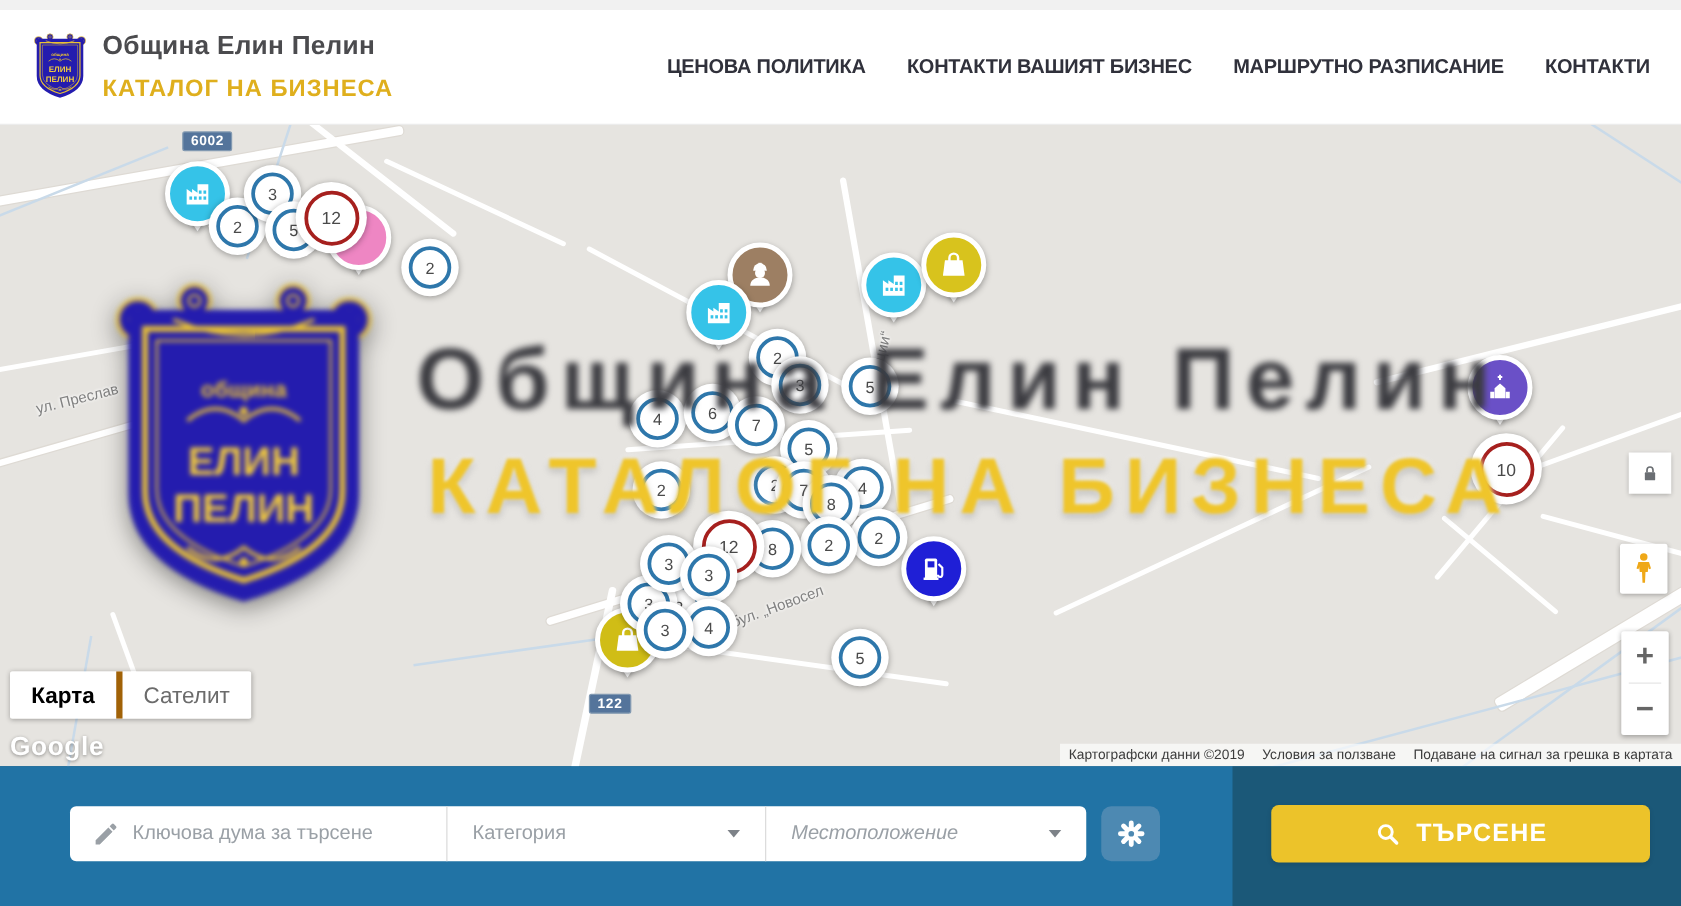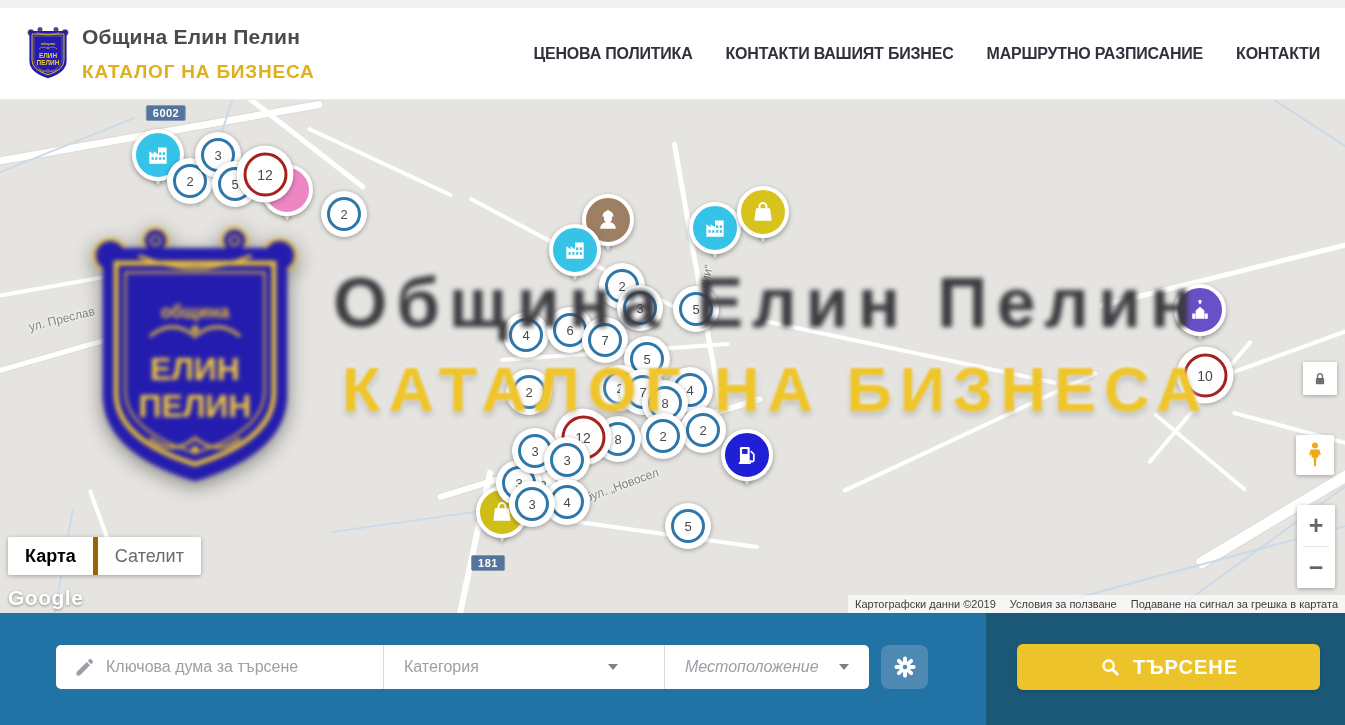--- a/index.html
+++ b/index.html
@@ -79,21 +79,21 @@
   .zoomctl { position:absolute; left:1297px; top:405px; width:38px; background:#fff; z-index:6;
              box-shadow:0 1px 4px rgba(0,0,0,.3); border-radius:2px; }
   .zoomctl button { width:100%; height:41px; background:none; border:none; font-size:25px;
                     color:#666; cursor:pointer; font-weight:bold; font-family:inherit; line-height:1; }
   .zdiv { height:1px; background:#e6e6e6; margin:0 6px; }
 
   
   .searchbar { position:relative; width:1345px; height:112px; background:#2173a5; }
   .right-panel { position:absolute; left:986px; top:0; width:359px; height:112px; background:#1b5878; }
   .fields { position:absolute; left:56px; top:32px; width:813px; height:44px; background:#fff;
-            border-radius:5px; display:flex; z-index:2;gap:26px; }
+            border-radius:5px; display:flex; z-index:2; }
   .field { position:relative; display:flex; align-items:center; height:100%; }
   .f-keyword { width:301px; }
   .f-keyword input { border:none; outline:none; width:100%; height:100%; padding-left:50px;
                      font-size:16px; color:#555; background:transparent; font-family:inherit; }
   .f-keyword input::placeholder { color:#9aa0a6; }
   .picon { position:absolute; left:17px; top:10px; width:24px; height:24px; }
   .picon svg { width:24px; height:24px; }
   .f-select { border-left:1px solid #dcdcdc; padding:0 20px; cursor:pointer;
               justify-content:space-between; }
   .f-cat { width:255px; }
@@ -186,21 +186,21 @@
         <div class="road" style="left: 1140px; top: 350px; width: 120px; height: 4px; transform: rotate(40deg);"></div>
         <div class="road" style="left: 60px; top: 430px; width: 90px; height: 4px; transform: rotate(70deg);"></div>
         <div class="water" style="left: -10px; top: 45px; width: 150px; height: 2px; transform: rotate(-22deg);"></div>
         <div class="water" style="left: 900px; top: 480px; width: 480px; height: 2px; transform: rotate(-15deg);"></div>
         <div class="water" style="left: 1140px; top: 440px; width: 260px; height: 2px; transform: rotate(-36deg);"></div>
         <div class="water" style="left: 1235px; top: 45px; width: 220px; height: 2px; transform: rotate(33deg);"></div>
         <div class="water" style="left: 62px; top: 408px; width: 2px; height: 115px; transform: rotate(10deg);"></div>
         <div class="water" style="left: 215px; top: -10px; width: 2px; height: 120px; transform: rotate(18deg);"></div>
         <div class="water" style="left: 330px; top: 420px; width: 160px; height: 2px; transform: rotate(-8deg);"></div>
         <div class="rshield" style="left: 166px; top: 13px;">6002</div>
-        <div class="rshield" style="left: 488px; top: 463px;">181</div>
+        <div class="rshield" style="left: 488px; top: 463px;">122</div>
         <div class="slabel" style="left: 28px; top: 212px; transform: rotate(-14deg);">ул. Преслав</div>
         <div class="slabel" style="left: 583px; top: 378px; transform: rotate(-20deg);">бул. „Новосел</div>
         <div class="slabel" style="left: 694px; top: 170px; transform: rotate(-76deg);">ции“</div>
       </div>
     <div id="markers">
         <div class="pin" style="left: 158px; top: 55px;">
           <div class="tail"></div>
           <div class="head" style="background: rgb(53, 195, 232);">
             <svg viewBox="0 0 24 24">
               <path fill="#fff" d="M4 20V8.5l4 2.8V8.5l4 2.8V5h8v15z"></path>

